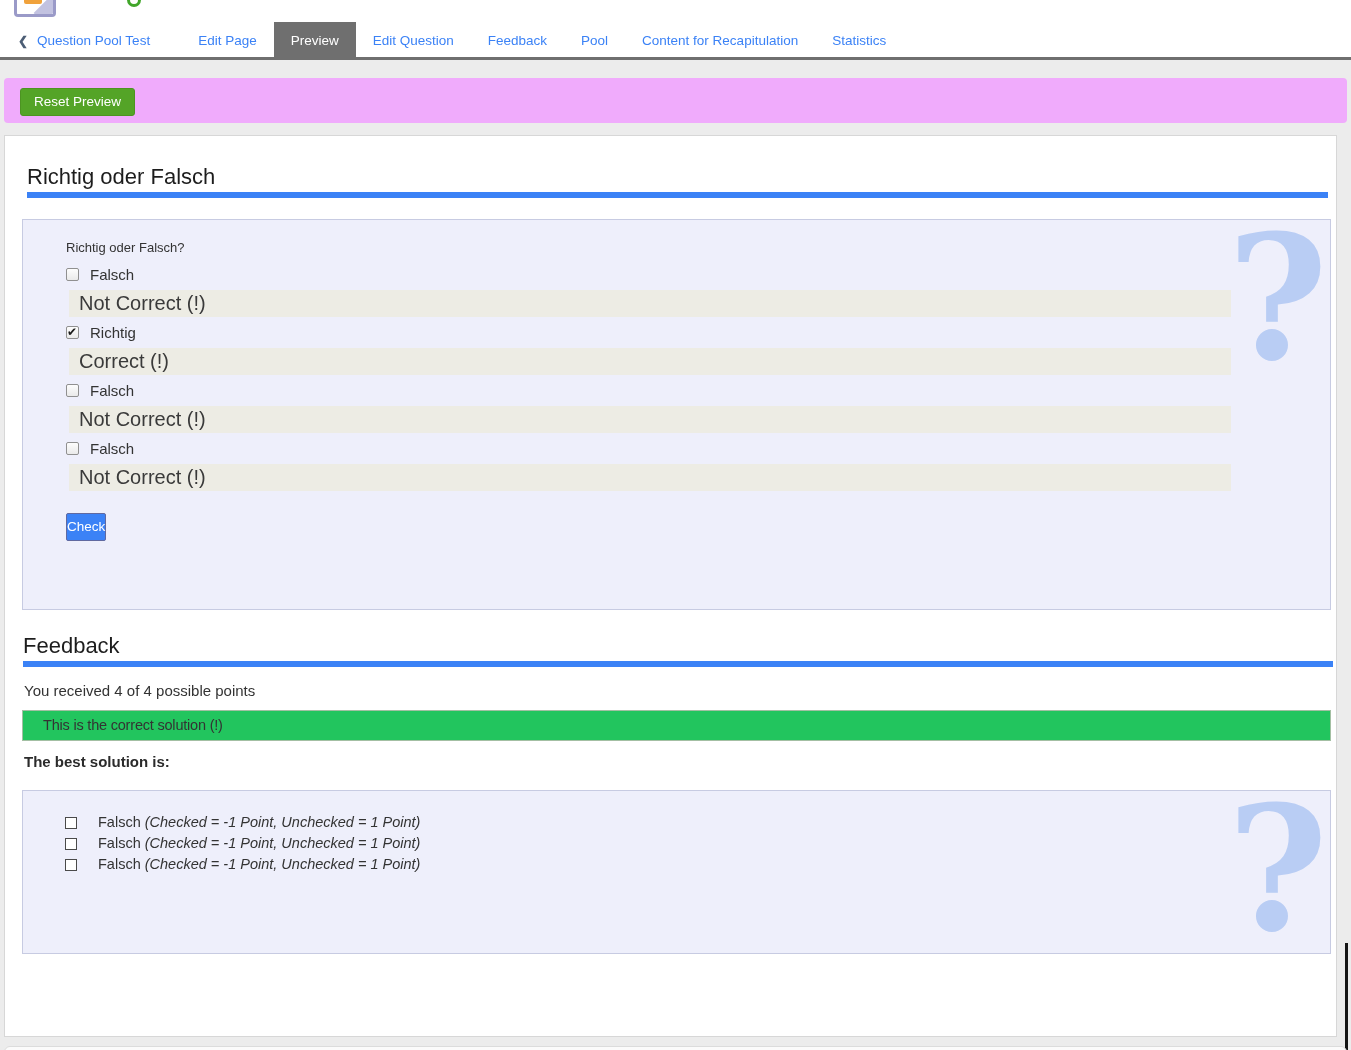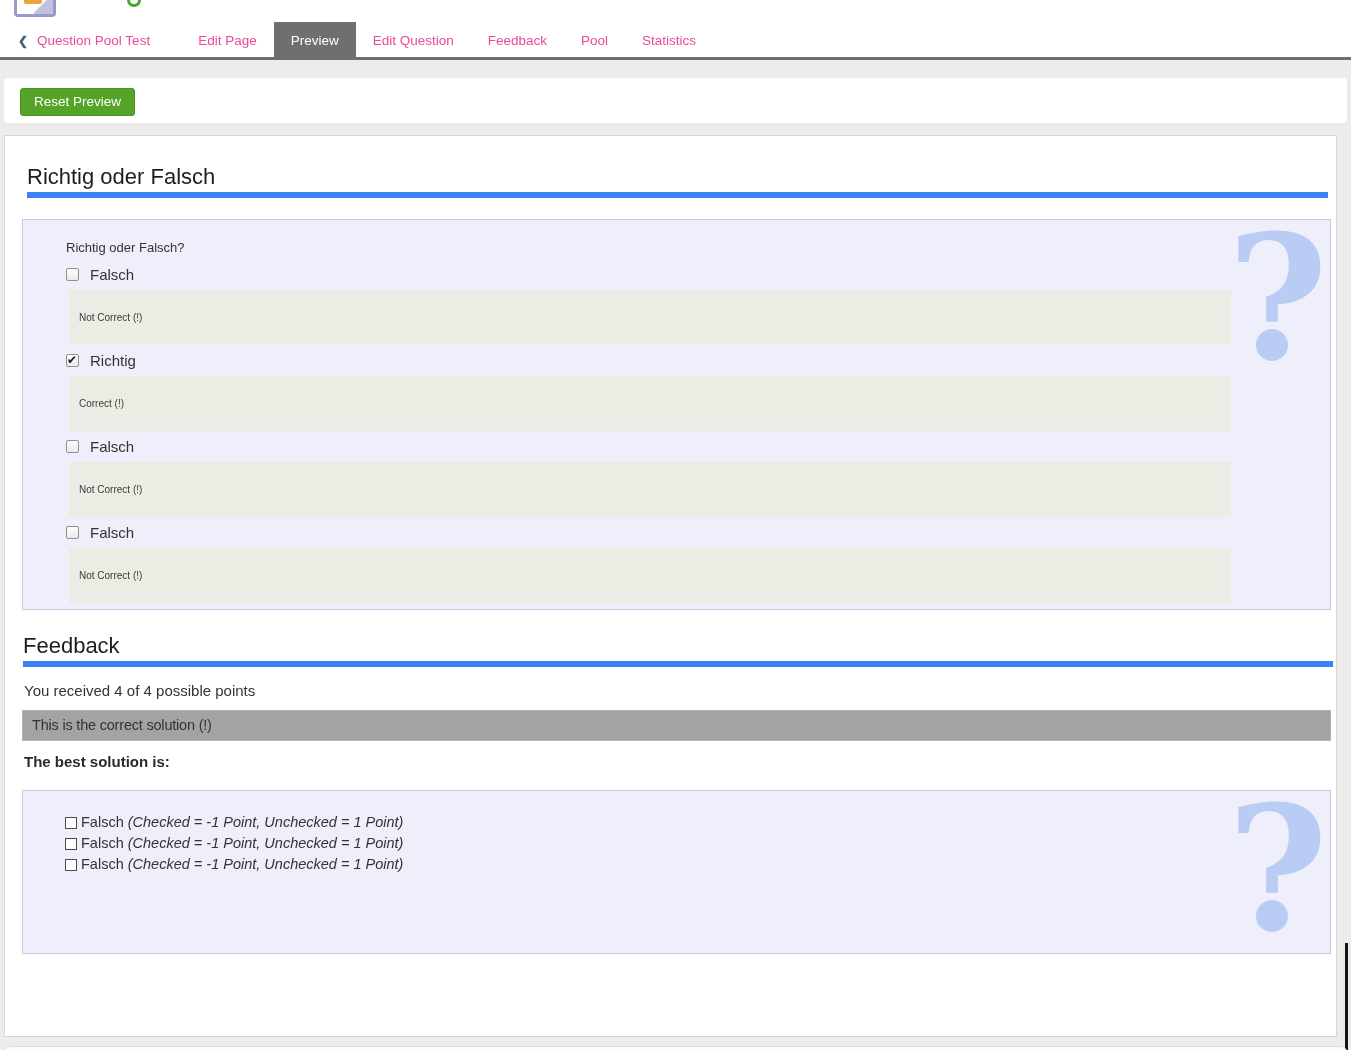--- a/index.html
+++ b/index.html
@@ -25,31 +25,31 @@
   .logo-orange { position:absolute; left:7px; top:-2px; width:18px; height:6px; background:#f0a23c; border-radius:2px; }
   .logo-fold  { position:absolute; right:-12px; bottom:-12px; width:26px; height:26px; background:#c2c2e0; transform:rotate(45deg); }
   .status-frag {
     position:absolute; left:127px; top:-7px; width:14px; height:14px;
     border-radius:50%; border:3px solid #41a62a; background:#fff;
   }
   .tabs {
     position:absolute; left:12px; bottom:-3px; display:flex; align-items:flex-end;
   }
   .tab, .back-link {
-    font-size:13.5px; color:#ec4899; padding:11px 17px 12px; cursor:pointer; white-space:nowrap;
+    font-size:13.5px; color:#3b82f6; padding:11px 17px 12px; cursor:pointer; white-space:nowrap;
   }
   .back-link { display:flex; align-items:center; gap:9px; padding-left:6px; margin-right:14px; }
   .chev { font-size:12px; font-weight:bold; color:#4c5e75; }
   .chev::before { content:"❮"; }
   .tab.active { background:#6f6f6f; color:#ffffff; }
 
   
   .toolbar {
     position:absolute; left:4px; top:78px; width:1343px; height:45px;
-    background:#ffffff; border-radius:4px;text-decoration:underline;
+    background:#f0abfc; border-radius:4px;text-decoration:underline;
   }
   .reset-btn {
     position:absolute; left:16px; top:10px;
     background:#54a427; border:1px solid #4c9422; border-radius:3px;
     color:#fff; font-size:13.5px; padding:5px 13px 6px; cursor:pointer;
     font-family:"Liberation Sans", sans-serif;
   }
 
   
   .container {
@@ -86,41 +86,41 @@
     width:13px; height:13px; flex:none; position:relative;
     border:1px solid #909090; border-radius:2px;
     background:linear-gradient(#fdfdfd,#eaeaea);
   }
   .cb.checked::after {
     content:"✔"; position:absolute; left:0px; top:-2px;
     font-size:12px; color:#1a1a1a;
   }
   .fb-row {
     margin:0 99px 8px 46px; background:#edece4;
-    padding:20px 10px; font-size:10px; line-height:15px; color:#3a3a3a;
+    padding:6px 10px; font-size:20px; line-height:15px; color:#3a3a3a;
   }
   .check-btn {
     display:inline-block; margin:14px 0 0 43px;
     background:#3b82f6; border:1px solid #6069a0; border-radius:2px;
     color:#fff; font-size:13.5px; padding:5px 0 6px; cursor:pointer;
     font-family:"Liberation Sans", sans-serif;
   }
 
   
   .points   { position:absolute; left:19px; top:546px; font-size:15px; color:#333; }
   .success-box {
     position:absolute; left:17px; top:574px; width:1309px; height:31px;
-    background:#a3a3a3; border:1px solid #a3bfa3;
-    padding:6px 9px; font-size:14.5px; color:#333; letter-spacing:-0.2px;
+    background:#22c55e; border:1px solid #a3bfa3;
+    padding:6px 20px; font-size:14.5px; color:#333; letter-spacing:-0.2px;
   }
   .best-label { position:absolute; left:19px; top:617px; font-size:15px; font-weight:bold; color:#2b2b2b; }
 
   
   .sol-row {
-    display:flex; align-items:center; gap:4px;
+    display:flex; align-items:center; gap:21px;
     margin:0 0 6px 42px; font-size:14.5px; line-height:15px; color:#333;
   }
   .sol-row.first { margin-top:24px; }
   .scb {
     width:12px; height:12px; flex:none; position:relative;
     border:1px solid #4a4a4a; background:#fff;
   }
   .scb.checked::after {
     content:"✔"; position:absolute; left:0px; top:-2px;
     font-size:11px; color:#3a3a3a;
@@ -147,20 +147,21 @@
   <div class="tabs">
     <div class="back-link">
       <span class="chev"></span>
       <span>Question Pool Test</span>
     </div>
     <div class="tab">Edit Page</div>
     <div class="tab active">Preview</div>
     <div class="tab">Edit Question</div>
     <div class="tab">Feedback</div>
     <div class="tab">Pool</div>
+    <div class="tab">Content for Recapitulation</div>
     <div class="tab">Statistics</div>
   </div>
 </div>
 
 <div class="toolbar">
   <button class="reset-btn">Reset Preview</button>
 </div>
 
 <div class="container">
 

